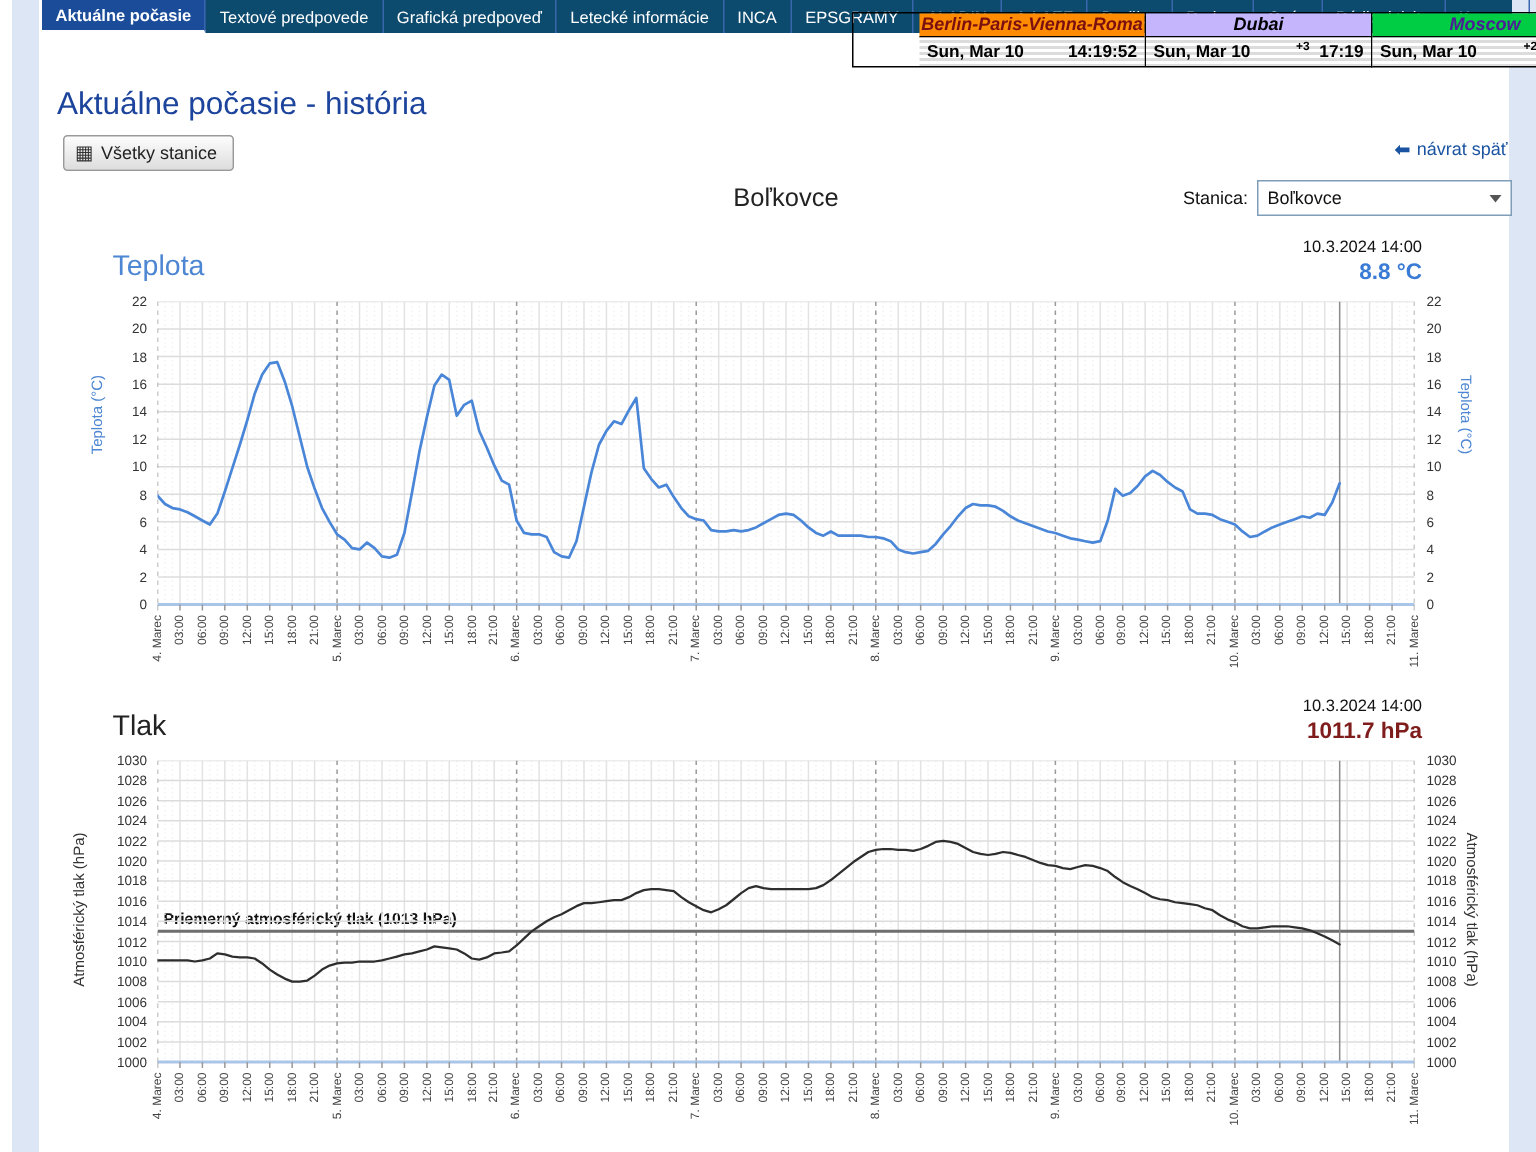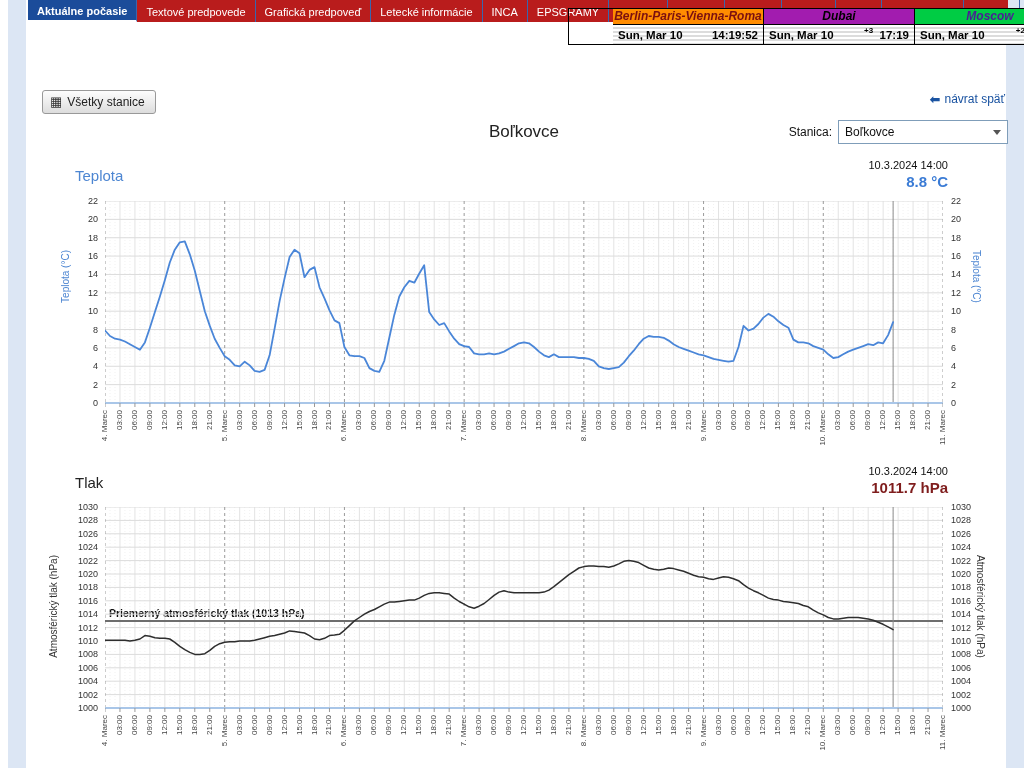--- a/index.html
+++ b/index.html
@@ -1,20 +1,20 @@
 <!DOCTYPE html>
 <html><head>
 <meta charset="utf-8">
 <style>
   html,body{margin:0;padding:0;background:#fff;}
   #page{position:relative;width:1024px;height:768px;overflow:hidden;
         font-family:"Liberation Sans","DejaVu Sans",sans-serif;background:#fff;}
   .side-strip{position:absolute;top:0;bottom:0;width:18px;background:#dce6f4;}
   
-  #top-nav{position:absolute;left:28px;top:0;width:980px;height:22px;background:#b91c1c;
+  #top-nav{position:absolute;left:28px;top:0;width:980px;height:22px;background:#0c4a6e;
            display:flex;align-items:stretch;}
   .tab1{color:#fff;font-size:11px;padding:4px 9px 3px 9px;border-right:1px solid #3a66ad;
         white-space:nowrap;display:flex;align-items:center;cursor:pointer;}
   .tab1.active{font-weight:bold;background:#1b4c9a;border-bottom:2px solid #fff;}
   #sub-nav{position:absolute;left:28px;top:22px;width:980px;height:26px;background:#b6cbe4;}
   #sub-nav-bar{position:absolute;left:0;top:0;height:26px;width:415px;background:#173f7e;display:flex;}
   .tab2{color:#e8eef8;font-size:11px;padding:6px 10px;white-space:nowrap;display:flex;align-items:center;cursor:pointer;}
   .tab2.active{font-weight:bold;color:#fff;background:#0e3066;border-left:1px solid #4f7fc9;border-right:1px solid #4f7fc9;border-top:1px solid #4f7fc9;}
   
   #clocks{position:absolute;left:568px;top:8px;display:flex;}
@@ -36,21 +36,21 @@
   #back-link .arrow{font-weight:bold;font-size:13px;}
   #station-heading{position:absolute;left:105px;top:122px;width:838px;text-align:center;
         font-size:17px;color:#222;}
   #station-label{position:absolute;left:752px;top:125px;width:80px;text-align:right;font-size:12px;color:#111;}
   #station-select{position:absolute;left:838px;top:120px;width:156px;height:22px;background:#fff;
         border:1px solid #7f9db9;font-size:12px;color:#111;display:flex;align-items:center;
         justify-content:space-between;padding:0 6px;cursor:pointer;}
   #station-select .sel-arrow{width:0;height:0;border-left:4px solid transparent;
         border-right:4px solid transparent;border-top:5px solid #555;}
   
-  .chart-title{position:absolute;font-size:15px;}
+  .chart-title{position:absolute;font-size:19px;}
   .chart-ts{position:absolute;width:160px;text-align:right;font-size:11px;color:#111;}
   .chart-val{position:absolute;width:160px;text-align:right;font-size:15px;font-weight:bold;}
   .ylab{position:absolute;font-size:9px;color:#333;width:32px;}
   .ylab.left{text-align:right;}
   .ylab.right{text-align:left;}
   .xlab{position:absolute;width:10px;}
   .xlab span{display:inline-block;writing-mode:vertical-rl;transform:rotate(180deg);
              font-size:8px;color:#444;white-space:nowrap;line-height:10px;}
   .axis-title{position:absolute;font-size:10px;white-space:nowrap;}
   .axis-title.lft{writing-mode:vertical-rl;transform:rotate(180deg);}
@@ -82,35 +82,36 @@
     </div>
   <div id="clocks">
       <div class="clock">
         <div class="clock-head" style="background: rgb(255, 140, 0); color: rgb(123, 16, 16);">Berlin-Paris-Vienna-Roma</div>
         <div class="clock-body">
           <span>Sun, Mar 10</span>
           <span><span>14:19:52</span></span>
         </div>
       </div>
       <div class="clock">
-        <div class="clock-head" style="background: #a21caf; color: rgb(0, 0, 0);">Dubai</div>
+        <div class="clock-head" style="background: #c4b5fd; color: rgb(0, 0, 0);">Dubai</div>
         <div class="clock-body">
           <span>Sun, Mar 10</span>
           <span><span class="clock-offset">+3</span>&nbsp;&nbsp;<span>17:19</span></span>
         </div>
       </div>
       <div class="clock">
         <div class="clock-head" style="background: rgb(0, 204, 68); color: #4c1d95;">Moscow</div>
         <div class="clock-body">
           <span>Sun, Mar 10</span>
           <span><span class="clock-offset">+2</span>&nbsp;&nbsp;<span>11:19</span></span>
         </div>
       </div>
     </div>
 
+  <div id="page-title">Aktuálne počasie - história</div>
 
   <div id="all-stations">
     <span class="grid-ico">▦</span>
     <span>Všetky stanice</span>
   </div>
 
   <div id="back-link">
     <span class="arrow">⬅</span>
     <span>návrat späť</span>
   </div>

